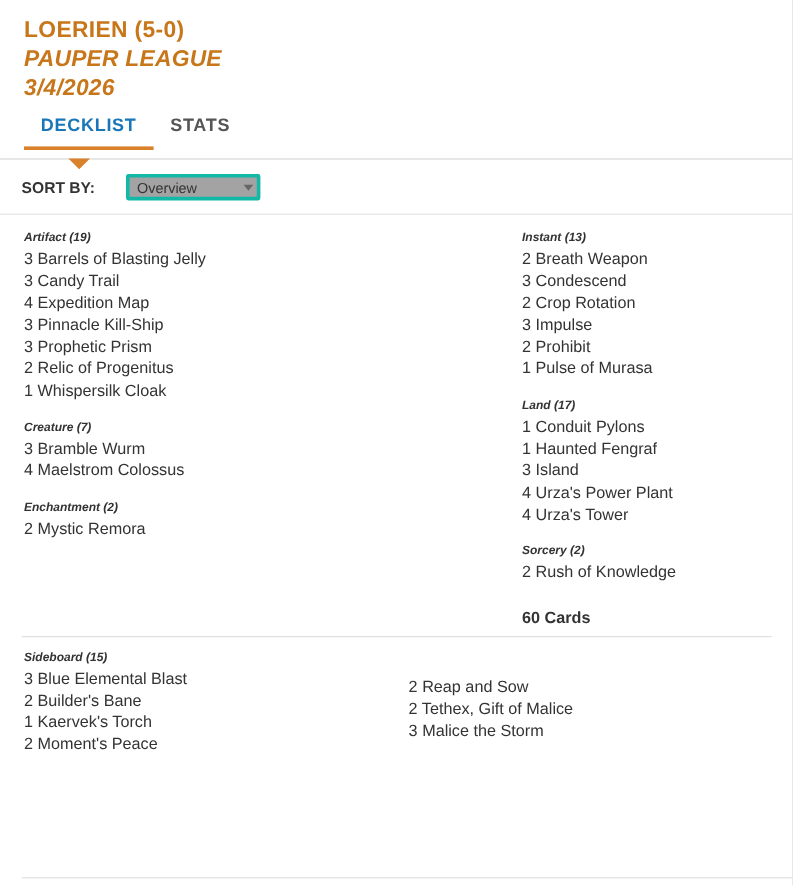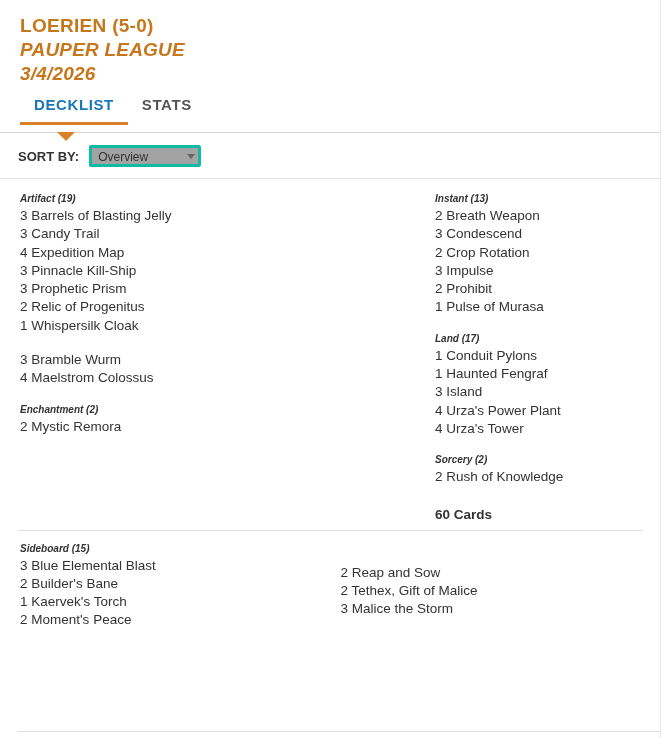--- a/index.html
+++ b/index.html
@@ -73,21 +73,21 @@
   .sortbar {
     display: flex;
     align-items: center;
     padding: 12px 0 11px 18px;
     border-bottom: 1px solid #e3e3e3;
   }
   .sortbar-label {
     font-size: 13px;
     font-weight: bold;
     color: #333333;
-    margin-right: 10px;
+    margin-right: 26px;
   }
   .select-wrap {
     position: relative;
     display: inline-block;
   }
   select.sort-select {
     font-family: "Liberation Sans", sans-serif;
     font-size: 12px;
     color: #333;
     background: #a3a3a3;
@@ -209,20 +209,21 @@
           <div class="card-row"><span>3</span> <span>Barrels of Blasting Jelly</span></div>
           <div class="card-row"><span>3</span> <span>Candy Trail</span></div>
           <div class="card-row"><span>4</span> <span>Expedition Map</span></div>
           <div class="card-row"><span>3</span> <span>Pinnacle Kill-Ship</span></div>
           <div class="card-row"><span>3</span> <span>Prophetic Prism</span></div>
           <div class="card-row"><span>2</span> <span>Relic of Progenitus</span></div>
           <div class="card-row"><span>1</span> <span>Whispersilk Cloak</span></div>
         </div>
 
         <div class="cat">
+          <div class="cat-title">Creature (7)</div>
           <div class="card-row"><span>3</span> <span>Bramble Wurm</span></div>
           <div class="card-row"><span>4</span> <span>Maelstrom Colossus</span></div>
         </div>
 
         <div class="cat">
           <div class="cat-title">Enchantment (2)</div>
           <div class="card-row"><span>2</span> <span>Mystic Remora</span></div>
         </div>
 
       </div>

